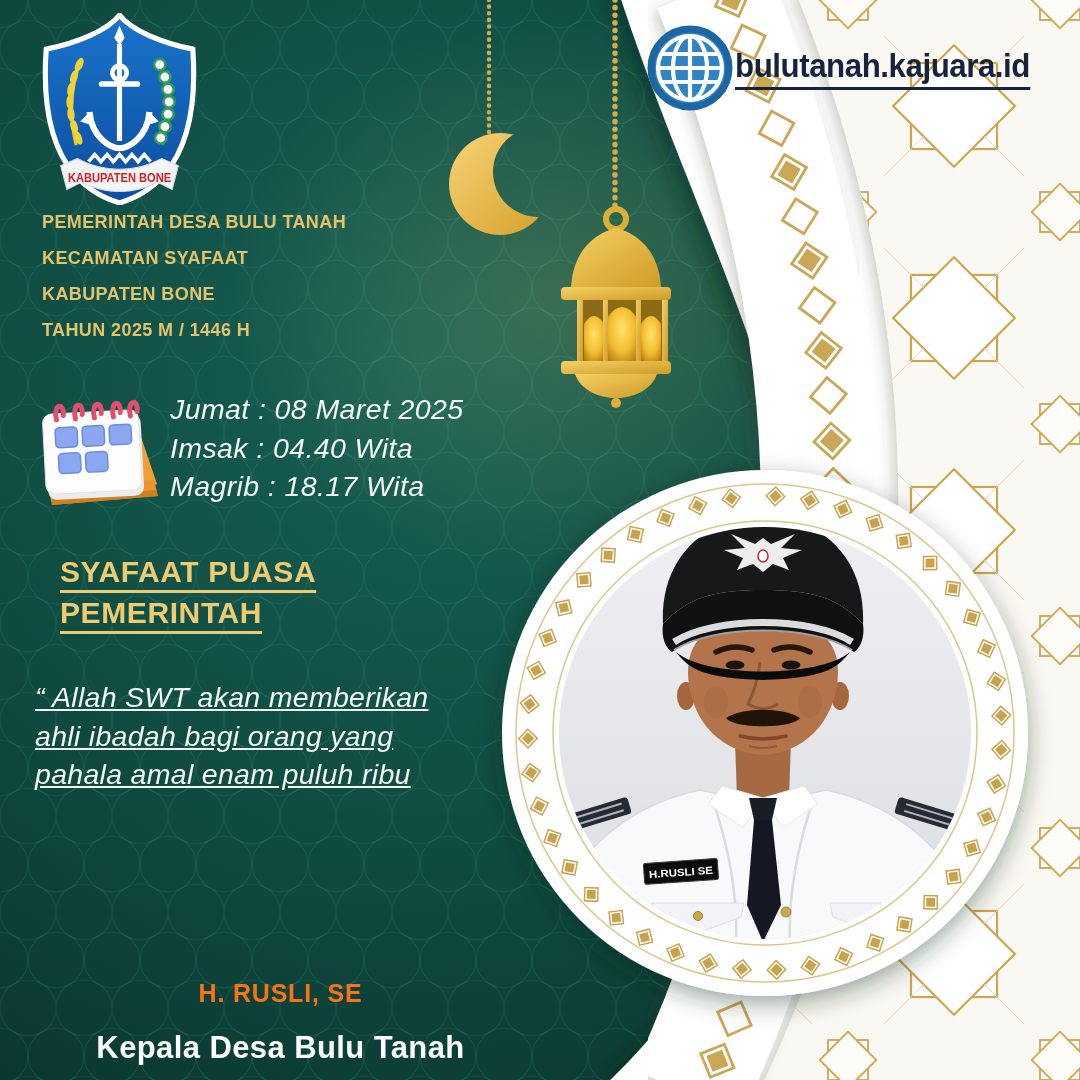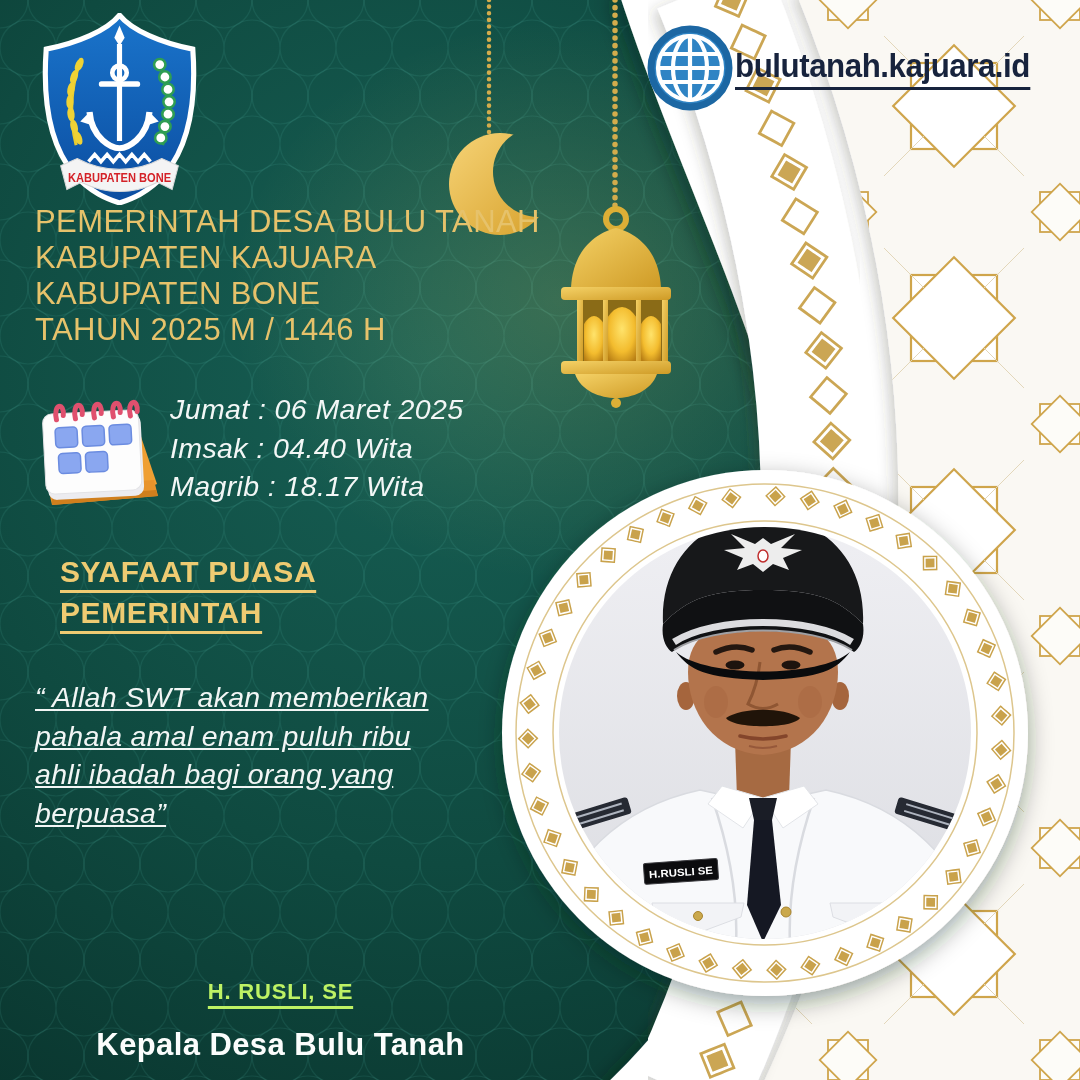--- a/index.html
+++ b/index.html
@@ -5,35 +5,35 @@
   html,body{margin:0;padding:0;background:#222;}
   .poster{
     position:relative;width:1080px;height:1080px;overflow:hidden;
     font-family:"Liberation Sans","DejaVu Sans",sans-serif;
     background:#0e4a41;
   }
   .poster svg{display:block;}
   .bg-svg{position:absolute;inset:0;}
   .abs{position:absolute;}
   
-  .header-lines{left:35px;top:204px;color:#e6c26b;font-weight:400;font-size:31px;line-height:36px;letter-spacing:.4px;}
+  .header-lines{left:42px;top:204px;color:#e6c26b;font-weight:700;font-size:18px;line-height:36px;letter-spacing:.4px;}
   .header-lines span{display:block;}
   
   .calendar-wrap{left:36px;top:386px;width:130px;height:125px;}
   .schedule-lines{left:170px;top:390px;color:#f3f7f6;font-style:italic;font-size:28.5px;line-height:38.5px;letter-spacing:.4px;}
   .schedule-lines span{display:block;}
   
   .section-title{left:60px;top:551px;color:#eecb72;font-weight:700;font-size:30px;line-height:41px;letter-spacing:.6px;}
   .section-title span{display:block;text-decoration:underline;text-decoration-thickness:3px;text-underline-offset:8px;}
   
   .quote-lines{left:35px;top:678px;color:#f2f6f5;font-style:italic;font-size:28.5px;line-height:38.5px;letter-spacing:.3px;text-decoration:underline;}
   .quote-lines span{display:block;}
   
   .official-block{left:28px;top:979px;width:505px;text-align:center;}
-  .official-name{color:#bef264;font-weight:700;font-size:22px;letter-spacing:.8px;text-decoration:underline;text-decoration-thickness:3px;text-underline-offset:7px;}
+  .official-name{color:#f97316;font-weight:700;font-size:25px;letter-spacing:.8px;text-decoration-thickness:3px;text-underline-offset:7px;}
   .official-title{margin-top:22px;color:#fbfdfc;font-weight:700;font-size:31px;letter-spacing:.4px;}
   
   .url-bar{left:646px;top:24px;display:flex;align-items:center;gap:1px;}
   .url-text{font-weight:700;font-size:34px;color:#17233d;letter-spacing:-.5px;border-bottom:3px solid #17233d;padding-bottom:2px;transform:scaleX(.92);transform-origin:left center;white-space:nowrap;}
   .logo-wrap{left:42px;top:13px;width:155px;height:192px;}
 </style>
 </head>
 <body>
 
 <div class="poster">
@@ -286,21 +286,21 @@
         <line x1="14" y1="30" x2="74" y2="30"></line>
         <line x1="11" y1="44" x2="77" y2="44"></line>
         <line x1="14" y1="58" x2="74" y2="58"></line>
       </g>
     </svg>
     <span class="url-text">bulutanah.kajuara.id</span>
   </div>
 
   <div class="abs header-lines">
     <span>PEMERINTAH DESA BULU TANAH</span>
-    <span>KABUPATEN KAJUARA</span>
+    <span>KECAMATAN SYAFAAT</span>
     <span>KABUPATEN BONE</span>
     <span>TAHUN 2025 M / 1446 H</span>
   </div>
 
   <div class="abs calendar-wrap">
     <svg width="130" height="125" viewBox="0 0 130 125">
       <path d="M98,30 L121,98 L88,112 Z" fill="#ef9f33"></path>
       <path d="M12,101 L118,94 L122,110 L16,119 Z" fill="#e8932b"></path>
       <path d="M16,113 L120,104 L122,110 L16,119 Z" fill="#d07f1d"></path>
       <g transform="rotate(-3 56 62)">
@@ -318,35 +318,34 @@
           <path d="M41,32 C38,16 50,14 48,28"></path>
           <path d="M60,32 C57,16 69,14 67,28"></path>
           <path d="M79,32 C76,16 88,14 86,28"></path>
           <path d="M96,32 C93,16 105,14 103,28"></path>
         </g>
       </g>
     </svg>
   </div>
 
   <div class="abs schedule-lines">
-    <span>Jumat : 06 Maret 2025</span>
+    <span>Jumat : 08 Maret 2025</span>
     <span>Imsak : 04.40 Wita</span>
     <span>Magrib : 18.17 Wita</span>
   </div>
 
   <div class="abs section-title">
     <span>SYAFAAT PUASA</span>
     <span>PEMERINTAH</span>
   </div>
 
   <div class="abs quote-lines">
     <span>“ Allah SWT akan memberikan</span>
+    <span>ahli ibadah bagi orang yang</span>
     <span>pahala amal enam puluh ribu</span>
-    <span>ahli ibadah bagi orang yang</span>
-    <span>berpuasa”</span>
   </div>
 
   <div class="abs official-block">
     <div class="official-name">H. RUSLI, SE</div>
     <div class="official-title">Kepala Desa Bulu Tanah</div>
   </div>
 
 </div>
 
 </body></html>

